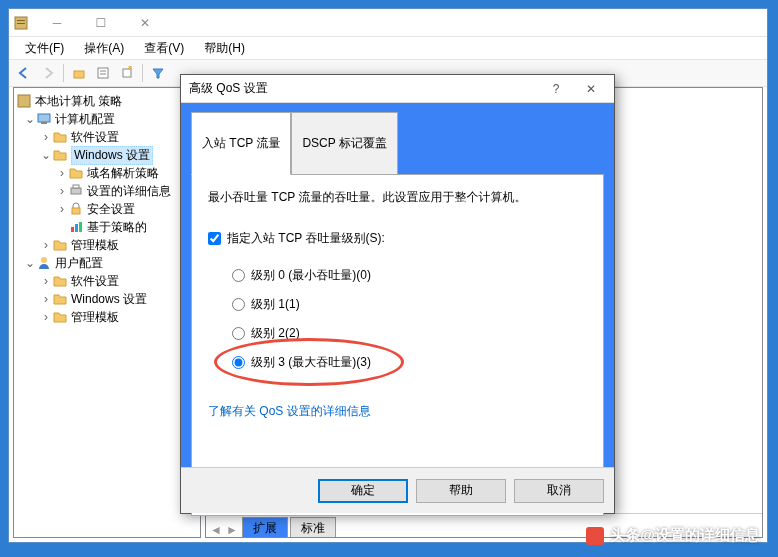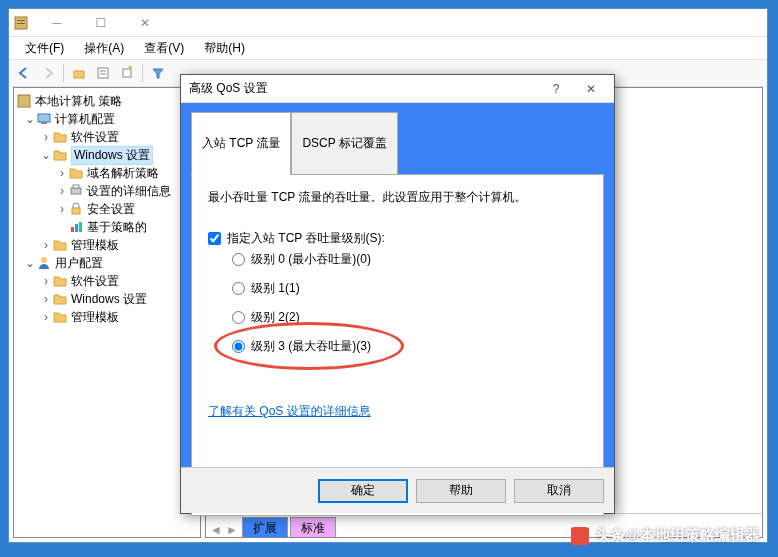--- a/index.html
+++ b/index.html
@@ -25,42 +25,42 @@
     .tree-item .chev { width: 12px; display: inline-flex; justify-content: center; color: #666; }
     .tree-item .ticon { width: 16px; height: 16px; margin-right: 3px; display: inline-flex; align-items: center; justify-content: center; }
     .tree-item.selected .label { background: #cce8ff; border: 1px dotted #99d1ff; padding: 0 2px; }
     .folder-closed { fill: #f5c869; stroke: #d4a03e; }
     .folder-open { fill: #f5c869; stroke: #d4a03e; }
     
     .content-panel { flex: 1; border: 1px solid #828790; background: #fff; position: relative; }
     .bottom-tabs { position: absolute; bottom: 0; left: 0; right: 0; height: 24px; display: flex; align-items: flex-end; padding-left: 2px; background: #fff; border-top: 1px solid #ccc; }
     .bottom-tabs .arrows { display: flex; }
     .bottom-tabs .arrow { width: 16px; color: #999; text-align: center; }
-    .btab { border: 1px solid #999; border-bottom: none; padding: 2px 10px; background: #f0abfc; margin-left: 2px; height: 20px; }
+    .btab { border: 1px solid #999; border-bottom: none; padding: 2px 10px; background: #e5e5e5; margin-left: 2px; height: 20px; }
     .btab.inactive { background: #3b82f6; }
     
     
     .dialog { position: absolute; left: 180px; top: 74px; width: 435px; height: 440px; background: #3b82f6; border: 1px solid #555; box-shadow: 3px 3px 12px rgba(0,0,0,0.4); }
     .dlg-title { height: 28px; background: #fff; display: flex; align-items: center; padding: 0 8px; border-bottom: 1px solid #ddd; }
     .dlg-title .t { flex: 1; }
     .dlg-title .help { width: 20px; text-align: center; color: #555; }
     .dlg-title .close { width: 30px; text-align: center; color: #555; margin-left: 10px; }
     
     .dlg-body { padding: 8px 10px; }
     .tab-strip { display: flex; position: relative; top: 1px; }
     .tab { border: 1px solid #aaa; padding: 22px 10px; background: #f0f0f0; }
     .tab.active { background: #fff; border-bottom-color: #fff; }
     .tab-content { border: 1px solid #aaa; background: #fff; height: 342px; padding: 14px 16px; }
     .desc { margin-bottom: 24px; }
-    .chk-row { display: flex; align-items: center; margin-bottom: 4px; }
+    .chk-row { display: flex; align-items: center; margin-bottom: 20px; }
     .chk-row input { margin-right: 6px; }
     .radio-group { padding-left: 24px; }
     .radio-row { display: flex; align-items: center; margin-bottom: 12px; position: relative; }
     .radio-row input { margin-right: 6px; }
-    .link { color: #0066cc; text-decoration: underline; margin-top: 36px; display: inline-block; }
+    .link { color: #0066cc; margin-top: 20px; display: inline-block; }
     
     .circle-mark { position: absolute; border: 3px solid #e74c3c; border-radius: 50%; width: 190px; height: 48px; pointer-events: none; }
     
     .dlg-footer { position: absolute; bottom: 0; left: 0; right: 0; height: 46px; background: #f0f0f0; border-top: 1px solid #ccc; display: flex; justify-content: flex-end; align-items: center; padding-right: 10px; gap: 8px; }
     .dlg-btn { width: 90px; height: 24px; border: 1px solid #adadad; background: #e1e1e1; }
     .dlg-btn.primary { border: 2px solid #0078d7; }
     
     .watermark { position: absolute; right: 18px; bottom: 12px; color: #fff; font-size: 15px; font-weight: bold; display: flex; align-items: center; gap: 6px; text-shadow: 0 0 3px rgba(0,0,0,0.5); }
     .watermark::before { content: ""; width: 18px; height: 18px; background: #e74c3c; border-radius: 3px; display: inline-block; }
   </style>
@@ -305,13 +305,13 @@
       <a class="link">了解有关 QoS 设置的详细信息</a>
     </div>
   </div>
   <div class="dlg-footer">
     <button class="dlg-btn primary">确定</button>
     <button class="dlg-btn">帮助</button>
     <button class="dlg-btn">取消</button>
   </div>
 </div>
 
-<div class="watermark">头条@本地组策略编辑器</div>
+<div class="watermark">头条@设置的详细信息</div>
 
 </body></html>

